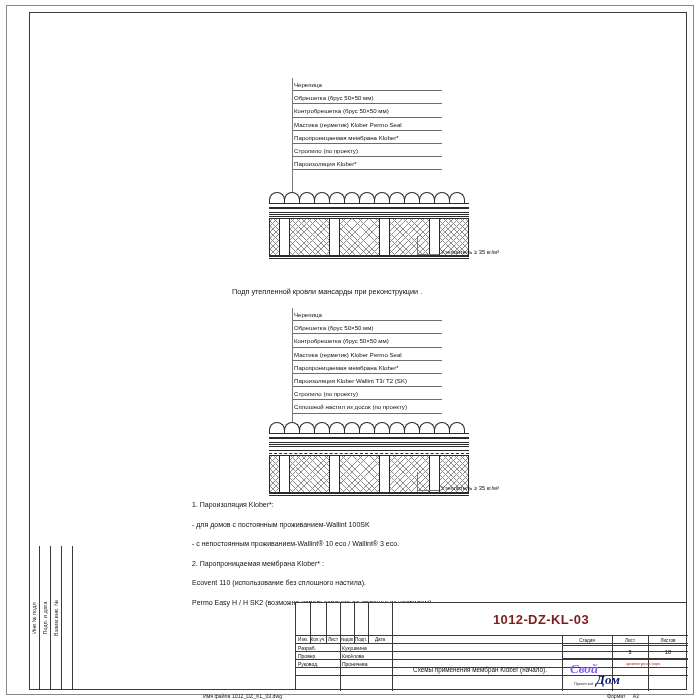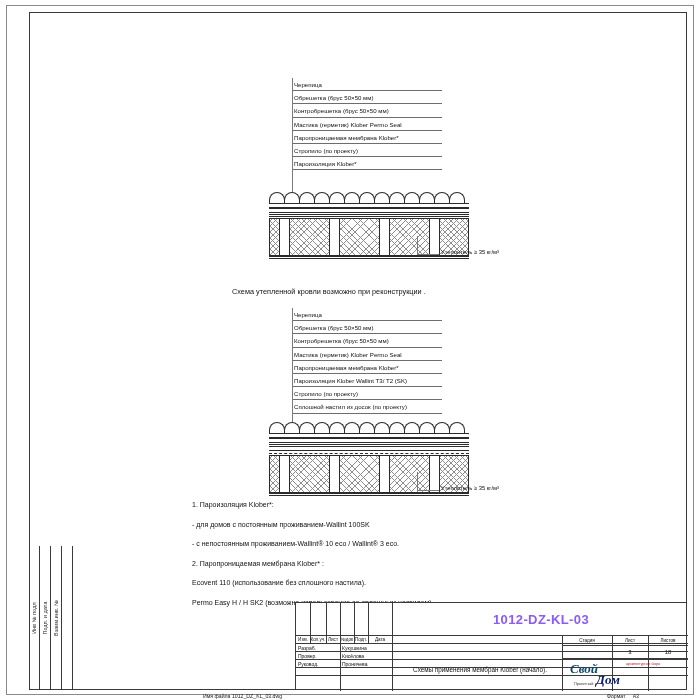--- a/index.html
+++ b/index.html
@@ -155,33 +155,33 @@
   }
   .tb-line { position: absolute; background: #3a3a3a; }
   .tb-h { height: 1px; left: 0; width: 392px; }
   .tb-v { width: 1px; top: 0; height: 88px; }
 
   .tb-text { position: absolute; font-size: 5px; color: #111; white-space: nowrap; }
   .tb-code {
     position: absolute;
     left: 100px; top: 5px; width: 290px; height: 22px;
     display: flex; align-items: center; justify-content: center;
-    font-size: 13px; font-weight: bold; letter-spacing: .4px; color: #8b5cf6;
+    font-size: 13px; font-weight: bold; letter-spacing: .4px; color: #7f1d1d;
   }
   .tb-sub {
     position: absolute; left: 104px; top: 62px; width: 160px;
     text-align: center; font-size: 6.3px; line-height: 9px; color: #111;
   }
 
   
   .logo { position: absolute; left: 274px; top: 58px; width: 112px; height: 26px; }
   .logo .svoy {
     position: absolute; left: 0; top: 0;
     font-family: "Liberation Serif", serif;
-    font-size: 13px; font-weight: bold; font-style: italic; color: #0c4a6e;
+    font-size: 13px; font-weight: bold; font-style: italic; color: #8b5cf6;
   }
   .logo .dom {
     position: absolute; left: 26px; top: 11px;
     font-family: "Liberation Serif", serif;
     font-size: 13px; font-weight: bold; font-style: italic; color: #0a1b66;
   }
   .logo .tag {
     position: absolute; left: 56px; top: 1px;
     font-size: 3.6px; color: #b01c1c; line-height: 4.6px;
   }
@@ -299,21 +299,21 @@
       <div class="rafter" style="left:110px; top:26px; width:11px; height:38px;"></div>
       <div class="rafter" style="left:160px; top:26px; width:11px; height:38px;"></div>
       <div class="thinline" style="top:64px;"></div>
       <div class="band" style="top:66px; height:4px; border-bottom:none;"></div>
 
       <div class="ins-leader-d" style="left:148px; top:44px; height:18px;"></div>
       <div class="ins-leader" style="left:148px; top:62px; width:22px;"></div>
       <div class="ins-label" style="left:172px; top:57px;">Утеплитель ≥ 35 кг/м³</div>
     </div>
 
-    <div class="section-title" id="title2">Схема утепленной кровли возможно при реконструкции .</div>
+    <div class="section-title" id="title2">Подп утепленной кровли мансарды при реконструкции .</div>
 
     <div class="legend" id="legend2">
       <div class="row">
           <span class="txt">Черепица</span>
           <i class="rule"></i>
         </div>
       <div class="row">
           <span class="txt">Обрешетка (брус 50×50 мм)</span>
           <i class="rule"></i>
         </div>

